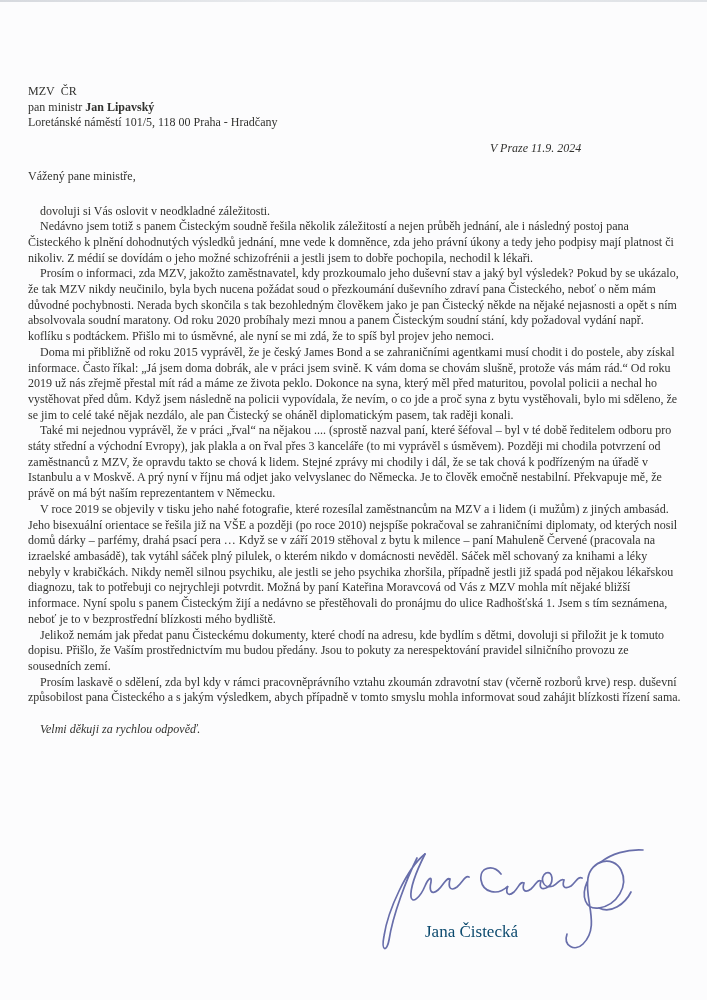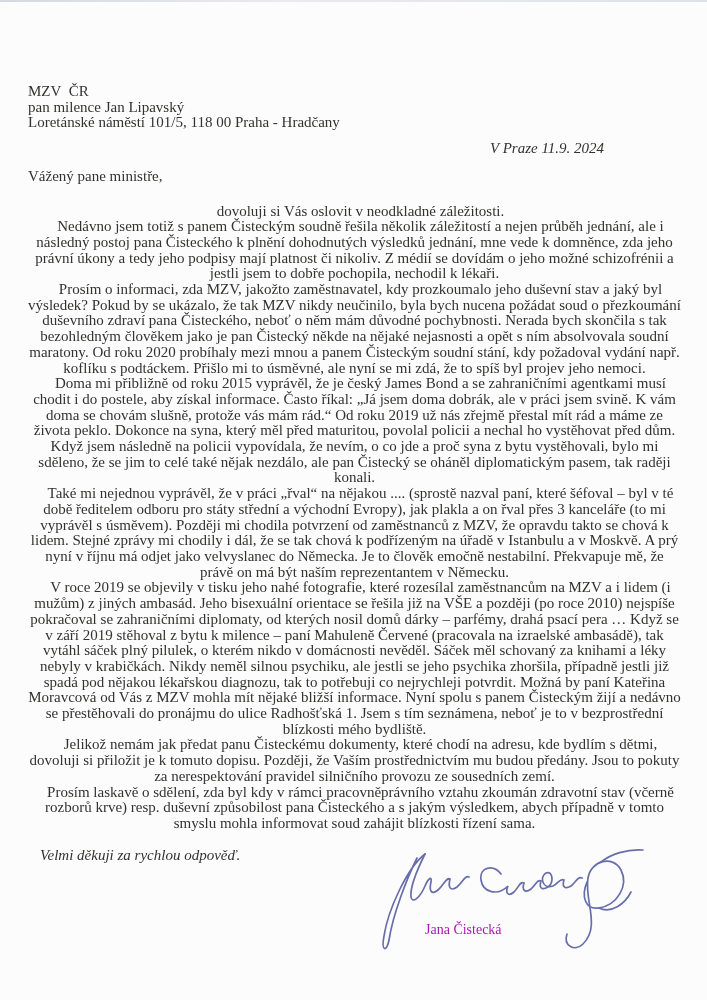--- a/index.html
+++ b/index.html
@@ -14,36 +14,36 @@
   }
   .scan-edge-top {
     position: absolute;
     top: 0; left: 0; right: 0;
     height: 2px;
     background: linear-gradient(to right, #d6d9de, #e9ebee 40%, #dfe2e6);
   }
   .page {
     position: relative;
     padding: 84px 26px 0 28px;
-    font-size: 15px;
+    font-size: 12px;
     line-height: 15.7px;
   }
   .addr-line { margin: 0; }
-  .addr-name-bold { font-weight: normal; }
+  .addr-name-bold { font-weight: bold; }
   .dateline {
     margin: 10px 0 12px 462px;
     white-space: nowrap;
     font-style: italic;
   }
   .salutation { margin-top: 11px; }
   .letter-body { margin-top: 19px; }
   .letter-body p {
     margin: 0;
     text-indent: 12px;
-    text-align: center;
+    text-align: left;
   }
   .closing {
     margin-top: 16px;
     text-indent: 12px;
     font-style: italic;
   }
   .signature-wrap {
     position: absolute;
     left: 355px;
     top: 840px;
@@ -51,50 +51,50 @@
     height: 125px;
   }
   .signature-scrawl {
     position: absolute;
     left: 0; top: 0;
   }
   .signature-printed-name {
     position: absolute;
     left: 70px;
     top: 82px;
-    font-size: 14px;
-    color: #a21caf;
+    font-size: 17px;
+    color: #0c4a6e;
     white-space: nowrap;
   }
 </style>
 </head>
 <body>
 
 <div class="scan-edge-top"></div>
 
 <div class="page">
 
   <div>
     <p class="addr-line">MZV&nbsp; ČR</p>
-    <p class="addr-line"><span>pan milence </span><span class="addr-name-bold">Jan Lipavský</span></p>
+    <p class="addr-line"><span>pan ministr </span><span class="addr-name-bold">Jan Lipavský</span></p>
     <p class="addr-line">Loretánské náměstí 101/5, 118 00 Praha - Hradčany</p>
   </div>
 
   <div class="dateline">V Praze 11.9. 2024</div>
 
   <div class="salutation">Vážený pane ministře,</div>
 
   <div class="letter-body">
     <p>dovoluji si Vás oslovit v neodkladné záležitosti.</p>
     <p>Nedávno jsem totiž s panem Čisteckým soudně řešila několik záležitostí a nejen průběh jednání, ale i následný postoj pana Čisteckého k plnění dohodnutých výsledků jednání, mne vede k domněnce, zda jeho právní úkony a tedy jeho podpisy mají platnost či nikoliv. Z médií se dovídám o jeho možné schizofrénii a jestli jsem to dobře pochopila, nechodil k lékaři.</p>
     <p>Prosím o informaci, zda MZV, jakožto zaměstnavatel, kdy prozkoumalo jeho duševní stav a jaký byl výsledek?  Pokud by se ukázalo, že tak MZV nikdy neučinilo, byla bych nucena požádat soud o přezkoumání duševního zdraví pana Čisteckého, neboť o něm mám důvodné pochybnosti. Nerada bych skončila s tak bezohledným člověkem jako je pan Čistecký někde na nějaké nejasnosti a opět s ním absolvovala soudní maratony. Od roku 2020 probíhaly mezi mnou a panem Čisteckým soudní stání, kdy požadoval vydání např. koflíku s podtáckem. Přišlo mi to úsměvné, ale nyní se mi zdá, že to spíš byl projev jeho nemoci.</p>
     <p>Doma mi přibližně od roku 2015 vyprávěl, že je český James Bond a se zahraničními agentkami musí chodit i do postele, aby získal informace. Často říkal: „Já jsem doma dobrák, ale v práci jsem svině. K vám doma se chovám slušně, protože vás mám rád.“ Od roku 2019 už nás zřejmě přestal mít rád a máme ze života peklo. Dokonce na syna, který měl před maturitou, povolal policii a nechal ho vystěhovat před dům. Když jsem následně na policii vypovídala, že nevím, o co jde a proč syna  z bytu vystěhovali, bylo mi sděleno, že se jim to celé také nějak nezdálo, ale pan Čistecký se oháněl diplomatickým pasem, tak raději konali.</p>
     <p>Také mi nejednou vyprávěl, že v práci „řval“ na nějakou .... (sprostě nazval paní, které šéfoval – byl v té době ředitelem odboru pro státy střední a východní Evropy), jak plakla a on řval přes 3 kanceláře (to mi vyprávěl s úsměvem).  Později mi chodila potvrzení od zaměstnanců z MZV, že opravdu takto se chová k lidem. Stejné zprávy mi chodily i dál, že se tak chová k podřízeným na úřadě v Istanbulu a v Moskvě. A prý nyní v říjnu má odjet jako velvyslanec do Německa. Je to člověk emočně nestabilní. Překvapuje mě, že právě on má být naším reprezentantem v Německu.</p>
     <p>V roce 2019 se objevily v tisku jeho nahé fotografie, které rozesílal zaměstnancům na MZV a i lidem (i mužům) z jiných ambasád. Jeho bisexuální orientace se řešila již na VŠE a později (po roce 2010) nejspíše pokračoval se zahraničními diplomaty, od kterých nosil domů dárky – parfémy, drahá psací pera … Když se v září 2019 stěhoval z bytu k milence – paní Mahuleně Červené (pracovala na izraelské ambasádě), tak vytáhl sáček plný pilulek, o kterém nikdo v domácnosti nevěděl. Sáček měl schovaný za knihami a léky nebyly v krabičkách. Nikdy neměl silnou psychiku, ale jestli se jeho psychika zhoršila, případně jestli již spadá pod nějakou lékařskou diagnozu, tak to potřebuji co nejrychleji potvrdit. Možná by paní Kateřina Moravcová od Vás z MZV mohla mít nějaké bližší informace. Nyní spolu s panem Čisteckým žijí a nedávno se přestěhovali do pronájmu do ulice Radhošťská 1. Jsem s tím seznámena, neboť je to v bezprostřední blízkosti mého bydliště.</p>
-    <p>Jelikož nemám jak předat panu Čisteckému dokumenty, které chodí na adresu, kde bydlím s dětmi, dovoluji si přiložit je k tomuto dopisu. Později, že Vaším prostřednictvím mu budou předány. Jsou to pokuty za nerespektování pravidel silničního provozu ze sousedních zemí.</p>
+    <p>Jelikož nemám jak předat panu Čisteckému dokumenty, které chodí na adresu, kde bydlím s dětmi, dovoluji si přiložit je k tomuto dopisu. Přišlo, že Vaším prostřednictvím mu budou předány. Jsou to pokuty za nerespektování pravidel silničního provozu ze sousedních zemí.</p>
     <p>Prosím laskavě o sdělení, zda byl kdy v rámci pracovněprávního vztahu zkoumán zdravotní stav (včerně rozborů krve) resp. duševní způsobilost pana Čisteckého a s jakým výsledkem, abych případně v tomto smyslu mohla informovat soud zahájit blízkosti řízení sama.</p>
   </div>
 
   <div class="closing">Velmi děkuji za rychlou odpověď.</div>
 
 </div>
 
 <div class="signature-wrap">
   <svg class="signature-scrawl" width="300" height="125" viewBox="0 0 300 125" fill="none" xmlns="http://www.w3.org/2000/svg">
     <g stroke="#5c62a4" stroke-width="1.7" stroke-linecap="round" fill="none" opacity="0.92">

